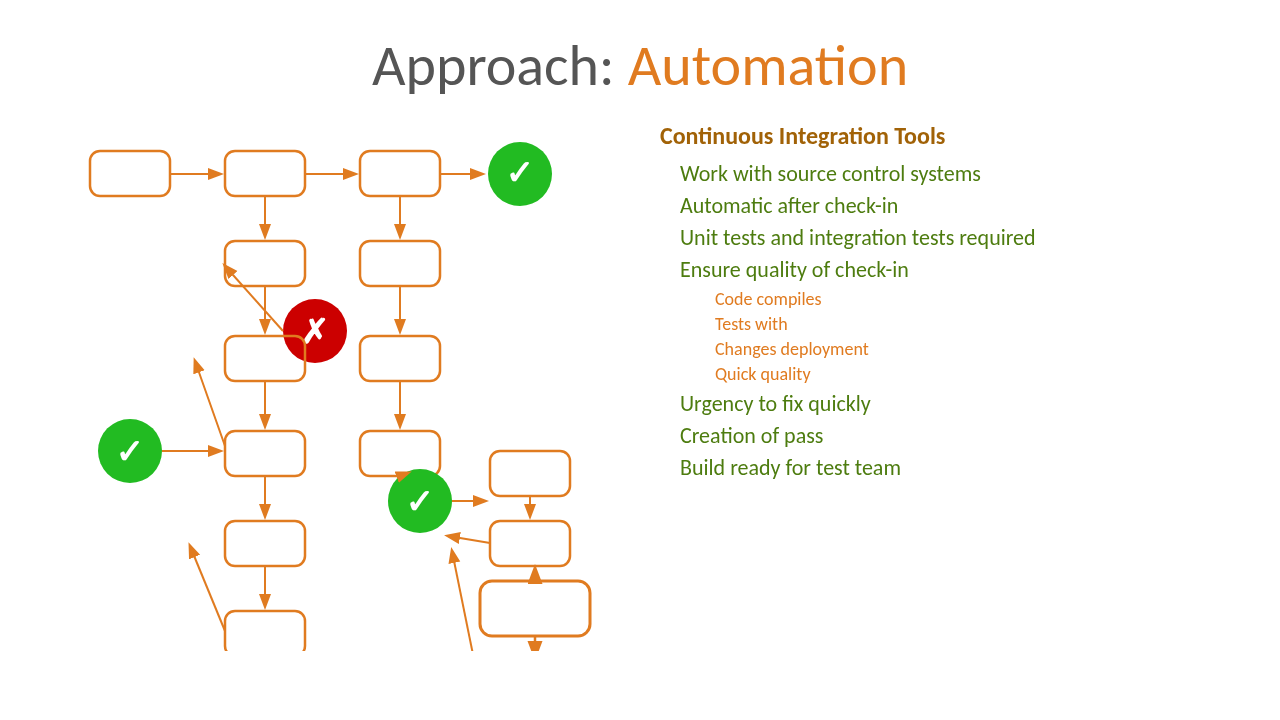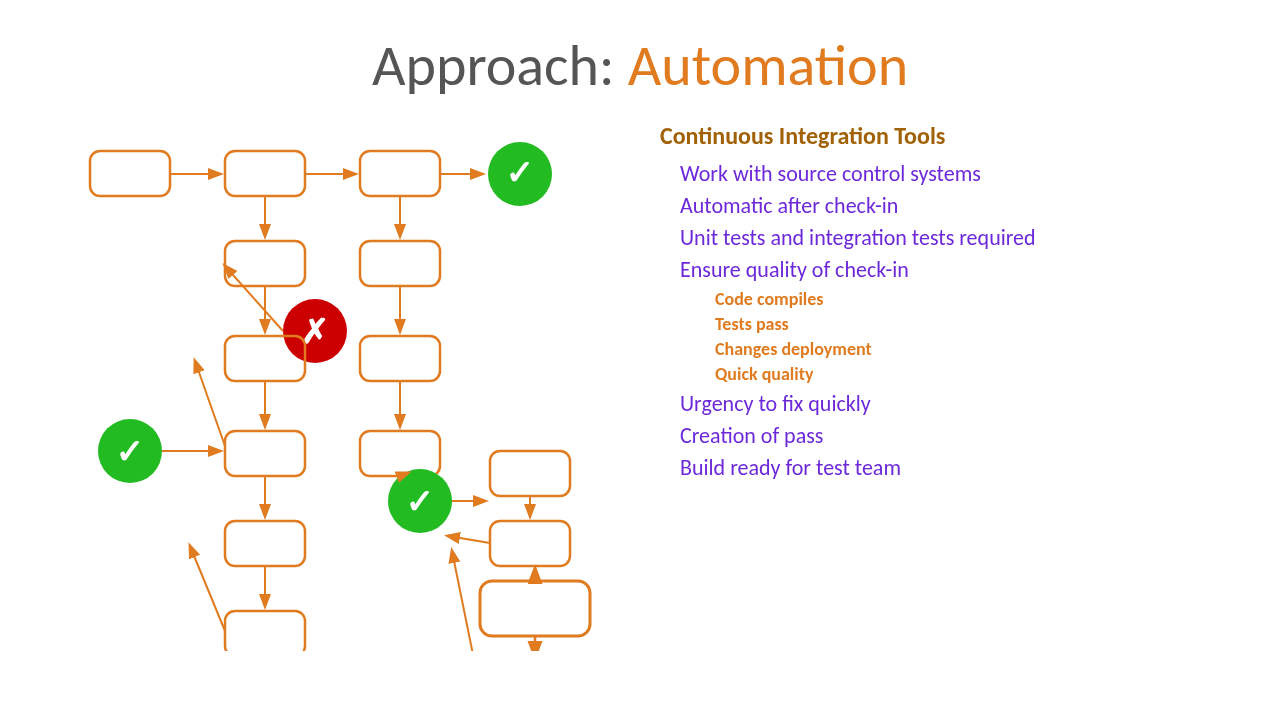--- a/index.html
+++ b/index.html
@@ -54,30 +54,30 @@
 
     .section-title {
       font-size: 24px;
       font-weight: 700;
       color: #a16207;
       margin-bottom: 10px;
     }
 
     .bullet-l1 {
       font-size: 22px;
-      color: #6d28d9;
+      color: #4d7c0f;
       margin: 5px 0 5px 20px;
       font-weight: 400;
     }
 
     .bullet-l2 {
       font-size: 18px;
       color: #e07b20;
       margin: 3px 0 3px 55px;
-      font-weight: 700;
+      font-weight: 400;
     }
 
     
     .diagram-svg {
       width: 100%;
       height: 100%;
     }
 
   </style>
 </head>
@@ -192,21 +192,21 @@
     </div>
 
     <div class="text-area">
       <div class="section-title">Continuous Integration Tools</div>
 
       <div class="bullet-l1">Work with source control systems</div>
       <div class="bullet-l1">Automatic after check-in</div>
       <div class="bullet-l1">Unit tests and integration tests required</div>
       <div class="bullet-l1">Ensure quality of check-in</div>
       <div class="bullet-l2">Code compiles</div>
-      <div class="bullet-l2">Tests pass</div>
+      <div class="bullet-l2">Tests with</div>
       <div class="bullet-l2">Changes deployment</div>
       <div class="bullet-l2">Quick quality</div>
       <div class="bullet-l1">Urgency to fix quickly</div>
       <div class="bullet-l1">Creation of pass</div>
       <div class="bullet-l1">Build ready for test team</div>
     </div>
 
   </div>
 </div>
 

